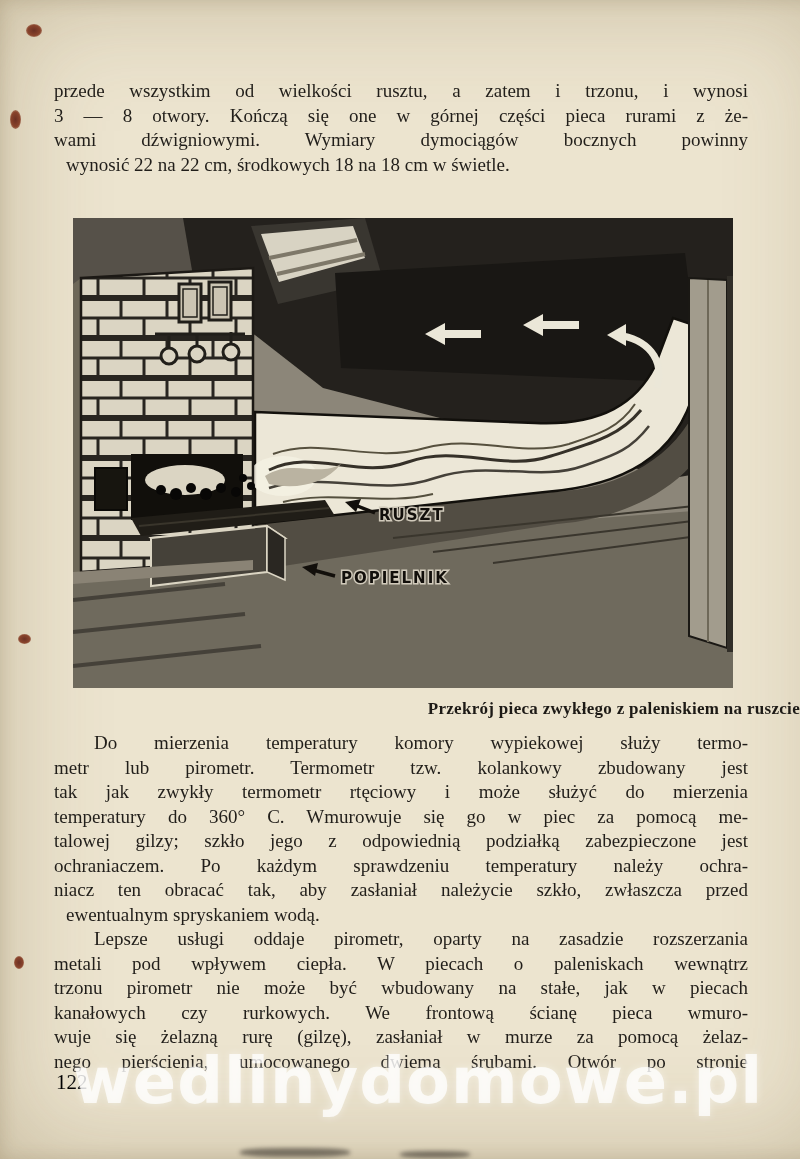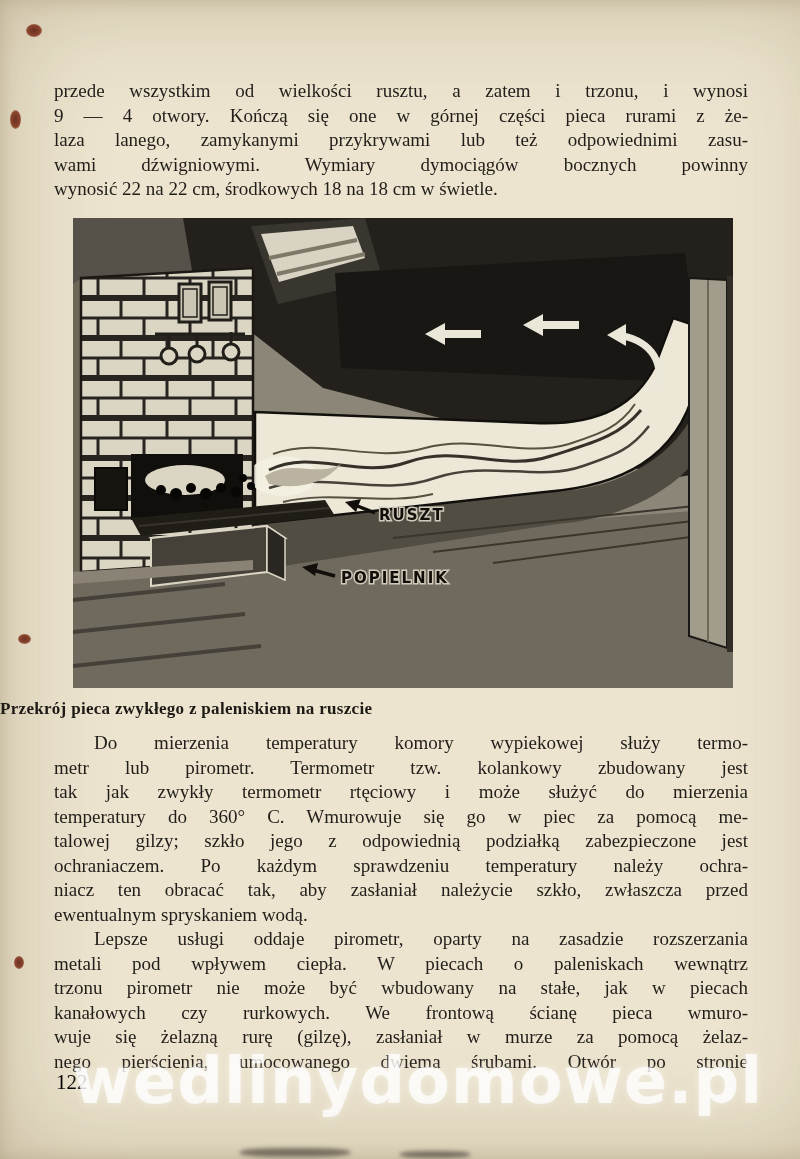--- a/index.html
+++ b/index.html
@@ -1,23 +1,23 @@
 <!DOCTYPE html>
 <html><head>
 <meta charset="utf-8">
 <style>
   html,body{margin:0;padding:0;}
   body{width:800px;height:1159px;background:#c9bfa6;font-family:"Liberation Serif",serif;}
   .page{position:relative;width:800px;height:1159px;background:#ece4cf;overflow:hidden;
         box-shadow:inset 0 0 110px rgba(115,92,48,.30), inset 0 0 18px rgba(90,70,35,.20);padding-left:36px;}
   .col{position:absolute;left:54px;width:694px;color:#211e1a;font-size:19px;}
   .tl{height:24.5px;line-height:24.5px;text-align:justify;text-align-last:justify;white-space:nowrap;}
-  .tl.endline{text-align-last:left;}
+  .tl.endline{text-align-last:left;margin-left:12px;}
   .tl.first{padding-left:40px;}
-  .caption{position:absolute;top:699px;left:0;width:800px;text-align:left;font-weight:bold;
+  .caption{position:absolute;top:699px;left:0;width:800px;text-align:right;font-weight:bold;
            font-size:17px;color:#1d1a16;letter-spacing:.3px;}
   .figure{position:absolute;top:218px;left:73px;width:612px;height:470px;}
   .figure svg{display:block;filter:contrast(1.02);}
   .pagenum{position:absolute;top:1070px;left:56px;font-size:21px;color:#000000;}
   .watermark{position:absolute;top:1044px;left:50%;transform:translateX(-50%);
              font-family:"DejaVu Sans",sans-serif;font-weight:bold;font-size:64px;letter-spacing:1px;
              color:rgba(255,255,255,.75);text-shadow:0 0 9px rgba(255,255,255,.45);
              white-space:nowrap;z-index:5;text-align:center;}
   .stain{position:absolute;border-radius:50%;
          background:radial-gradient(ellipse at center,#571409 0%,#7a2a12 55%,rgba(122,42,18,0) 100%);
@@ -26,22 +26,21 @@
   .fig-label{font-family:"DejaVu Sans",sans-serif;font-weight:bold;font-size:15px;letter-spacing:2px;
              fill:#14110d;paint-order:stroke;stroke:#cfc9ba;stroke-width:3px;}
 </style>
 </head>
 <body>
 
 <div class="page">
 
   <div class="col" style="top:79px">
     <div class="tl">przede wszystkim od wielkości rusztu, a zatem i trzonu, i wynosi</div>
-    <div class="tl">9 — 4 otwory. Kończą się one w górnej części pieca rurami z że-</div>
-    <div class="tl">laza lanego, zamykanymi przykrywami lub też odpowiednimi zasu-</div>
+    <div class="tl">3 — 8 otwory. Kończą się one w górnej części pieca rurami z że-</div>
     <div class="tl">wami dźwigniowymi. Wymiary dymociągów bocznych powinny</div>
     <div class="tl endline">wynosić 22 na 22 cm, środkowych 18 na 18 cm w świetle.</div>
   </div>
 
   <div class="figure">
     <svg viewBox="0 0 660 470" width="660" height="470">
       <defs>
         <pattern id="bricks" width="46" height="40" patternUnits="userSpaceOnUse">
           <rect width="46" height="40" fill="#d9d3c2"></rect>
           <path d="M0,1.5 H46 M0,20 H46 M0,38.5 H46" stroke="#2a2722" stroke-width="3" fill="none"></path>

